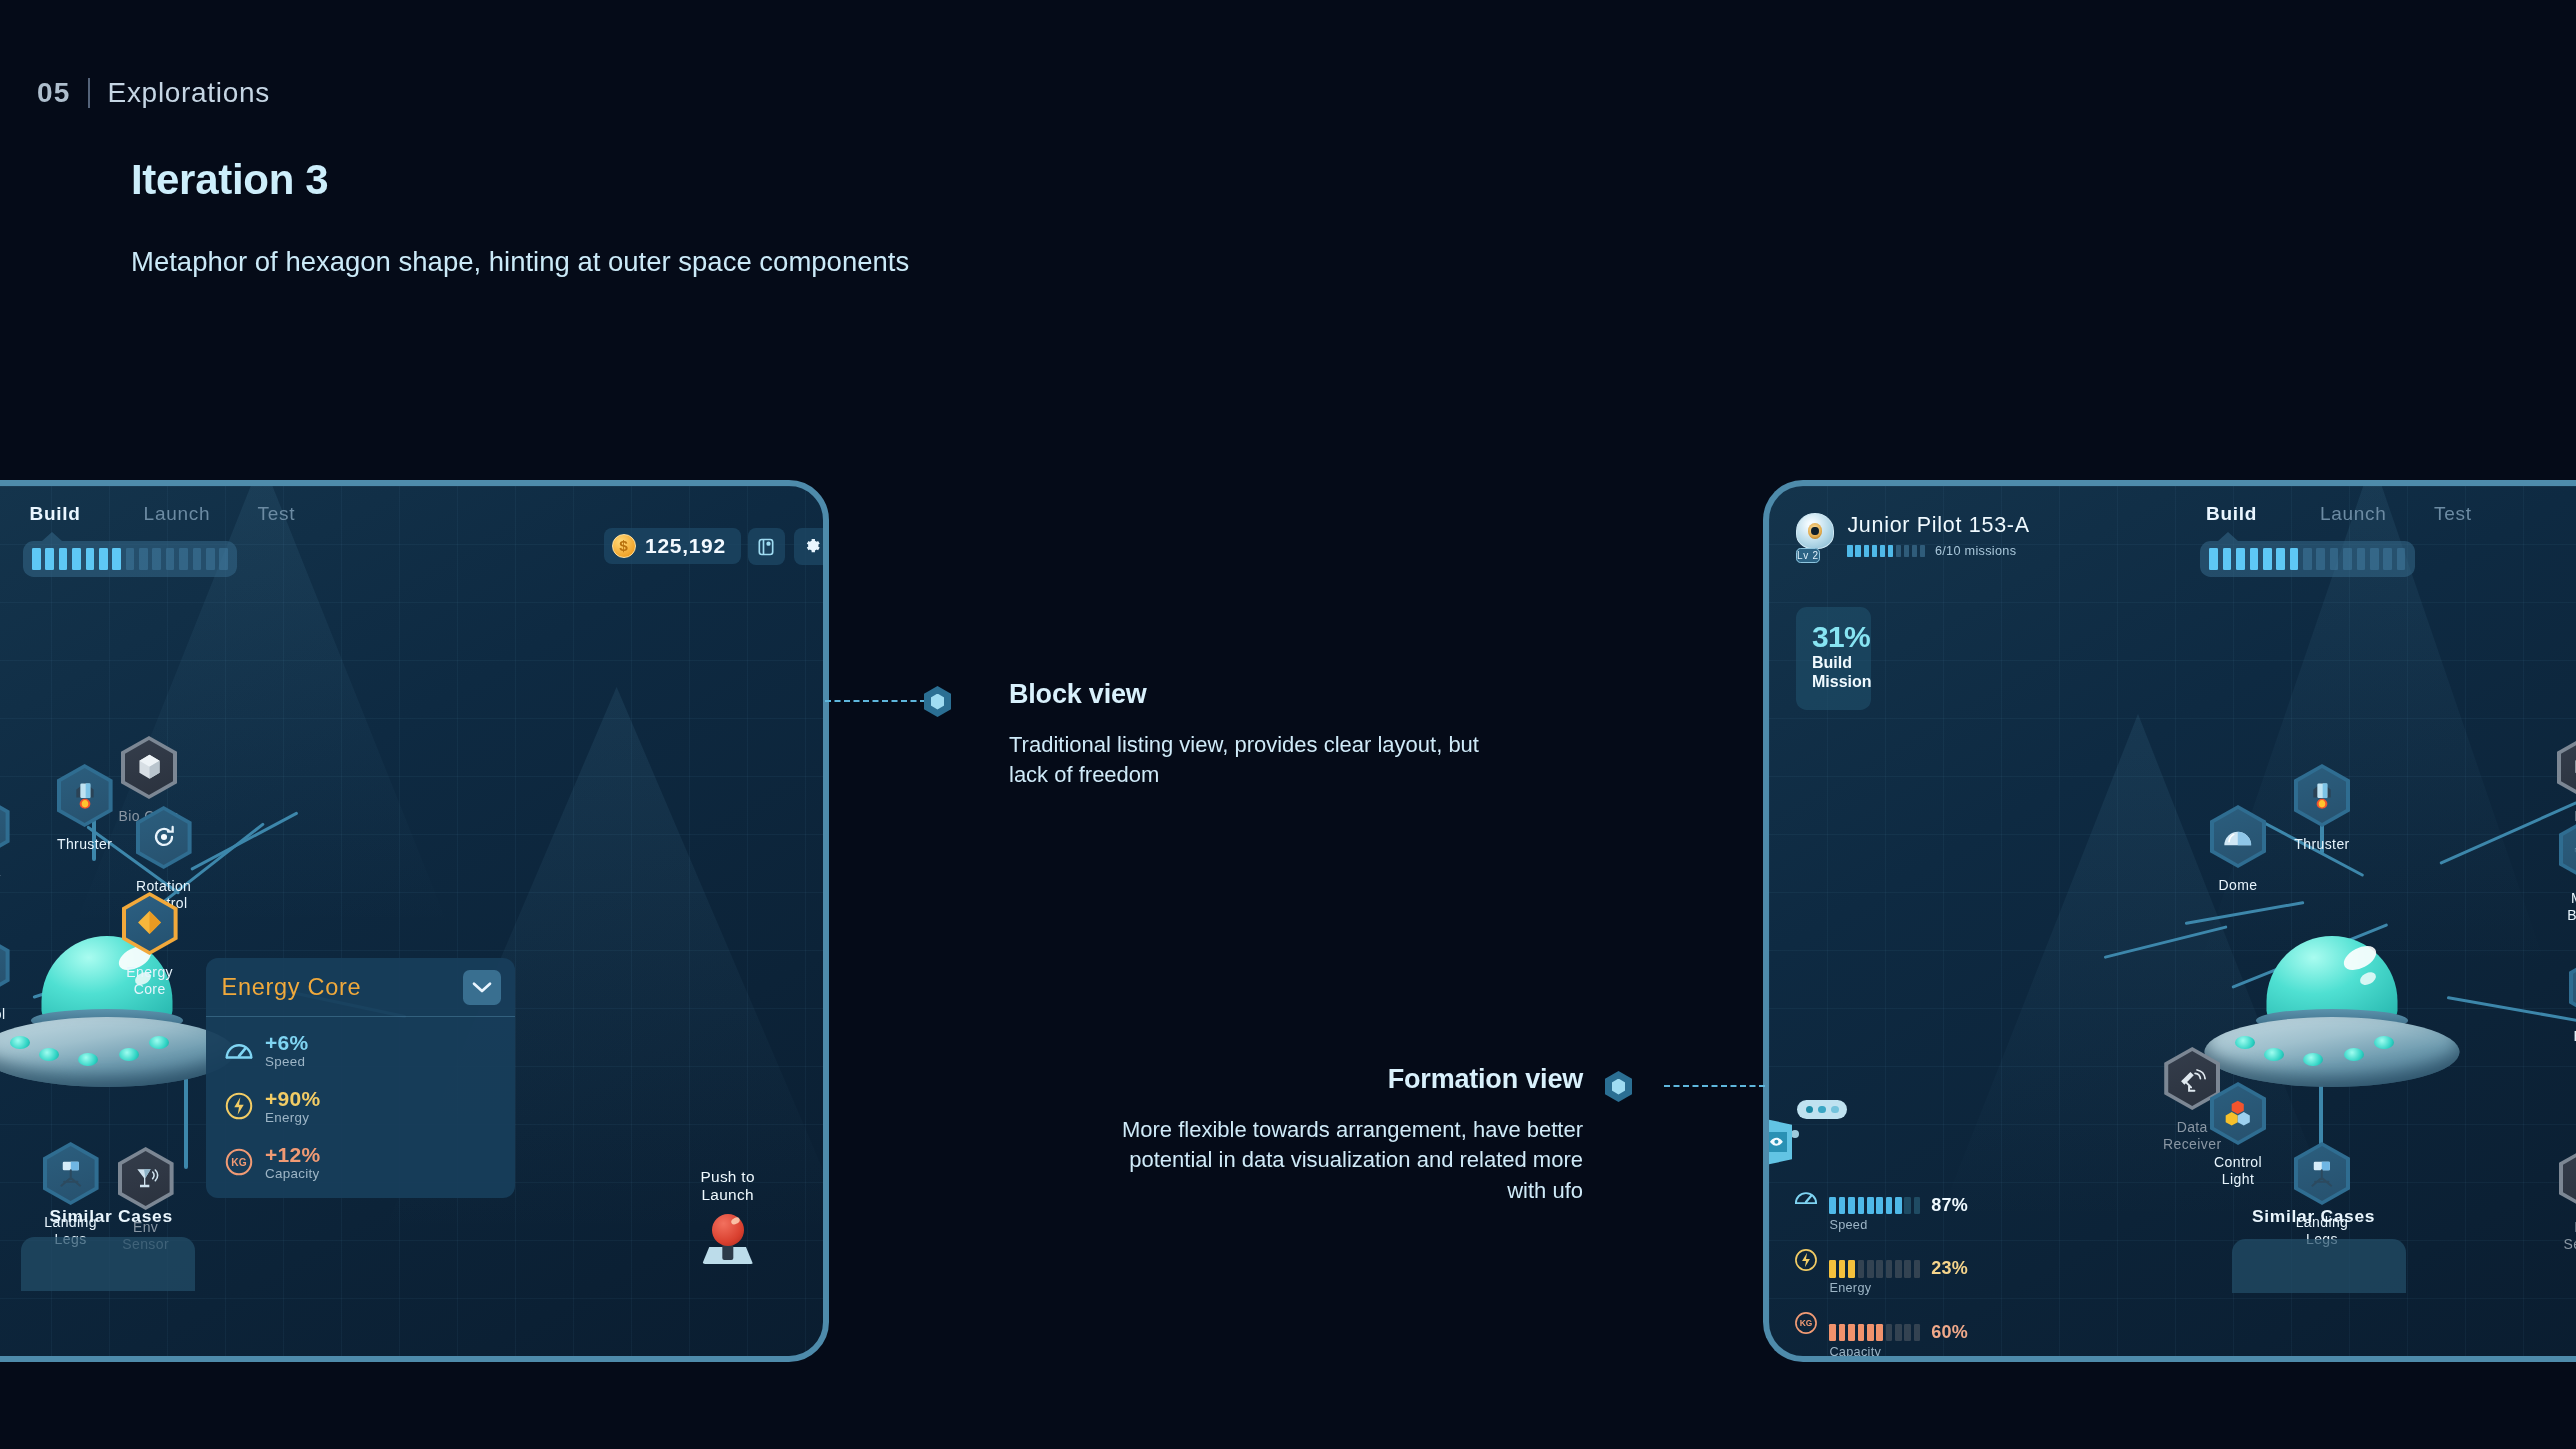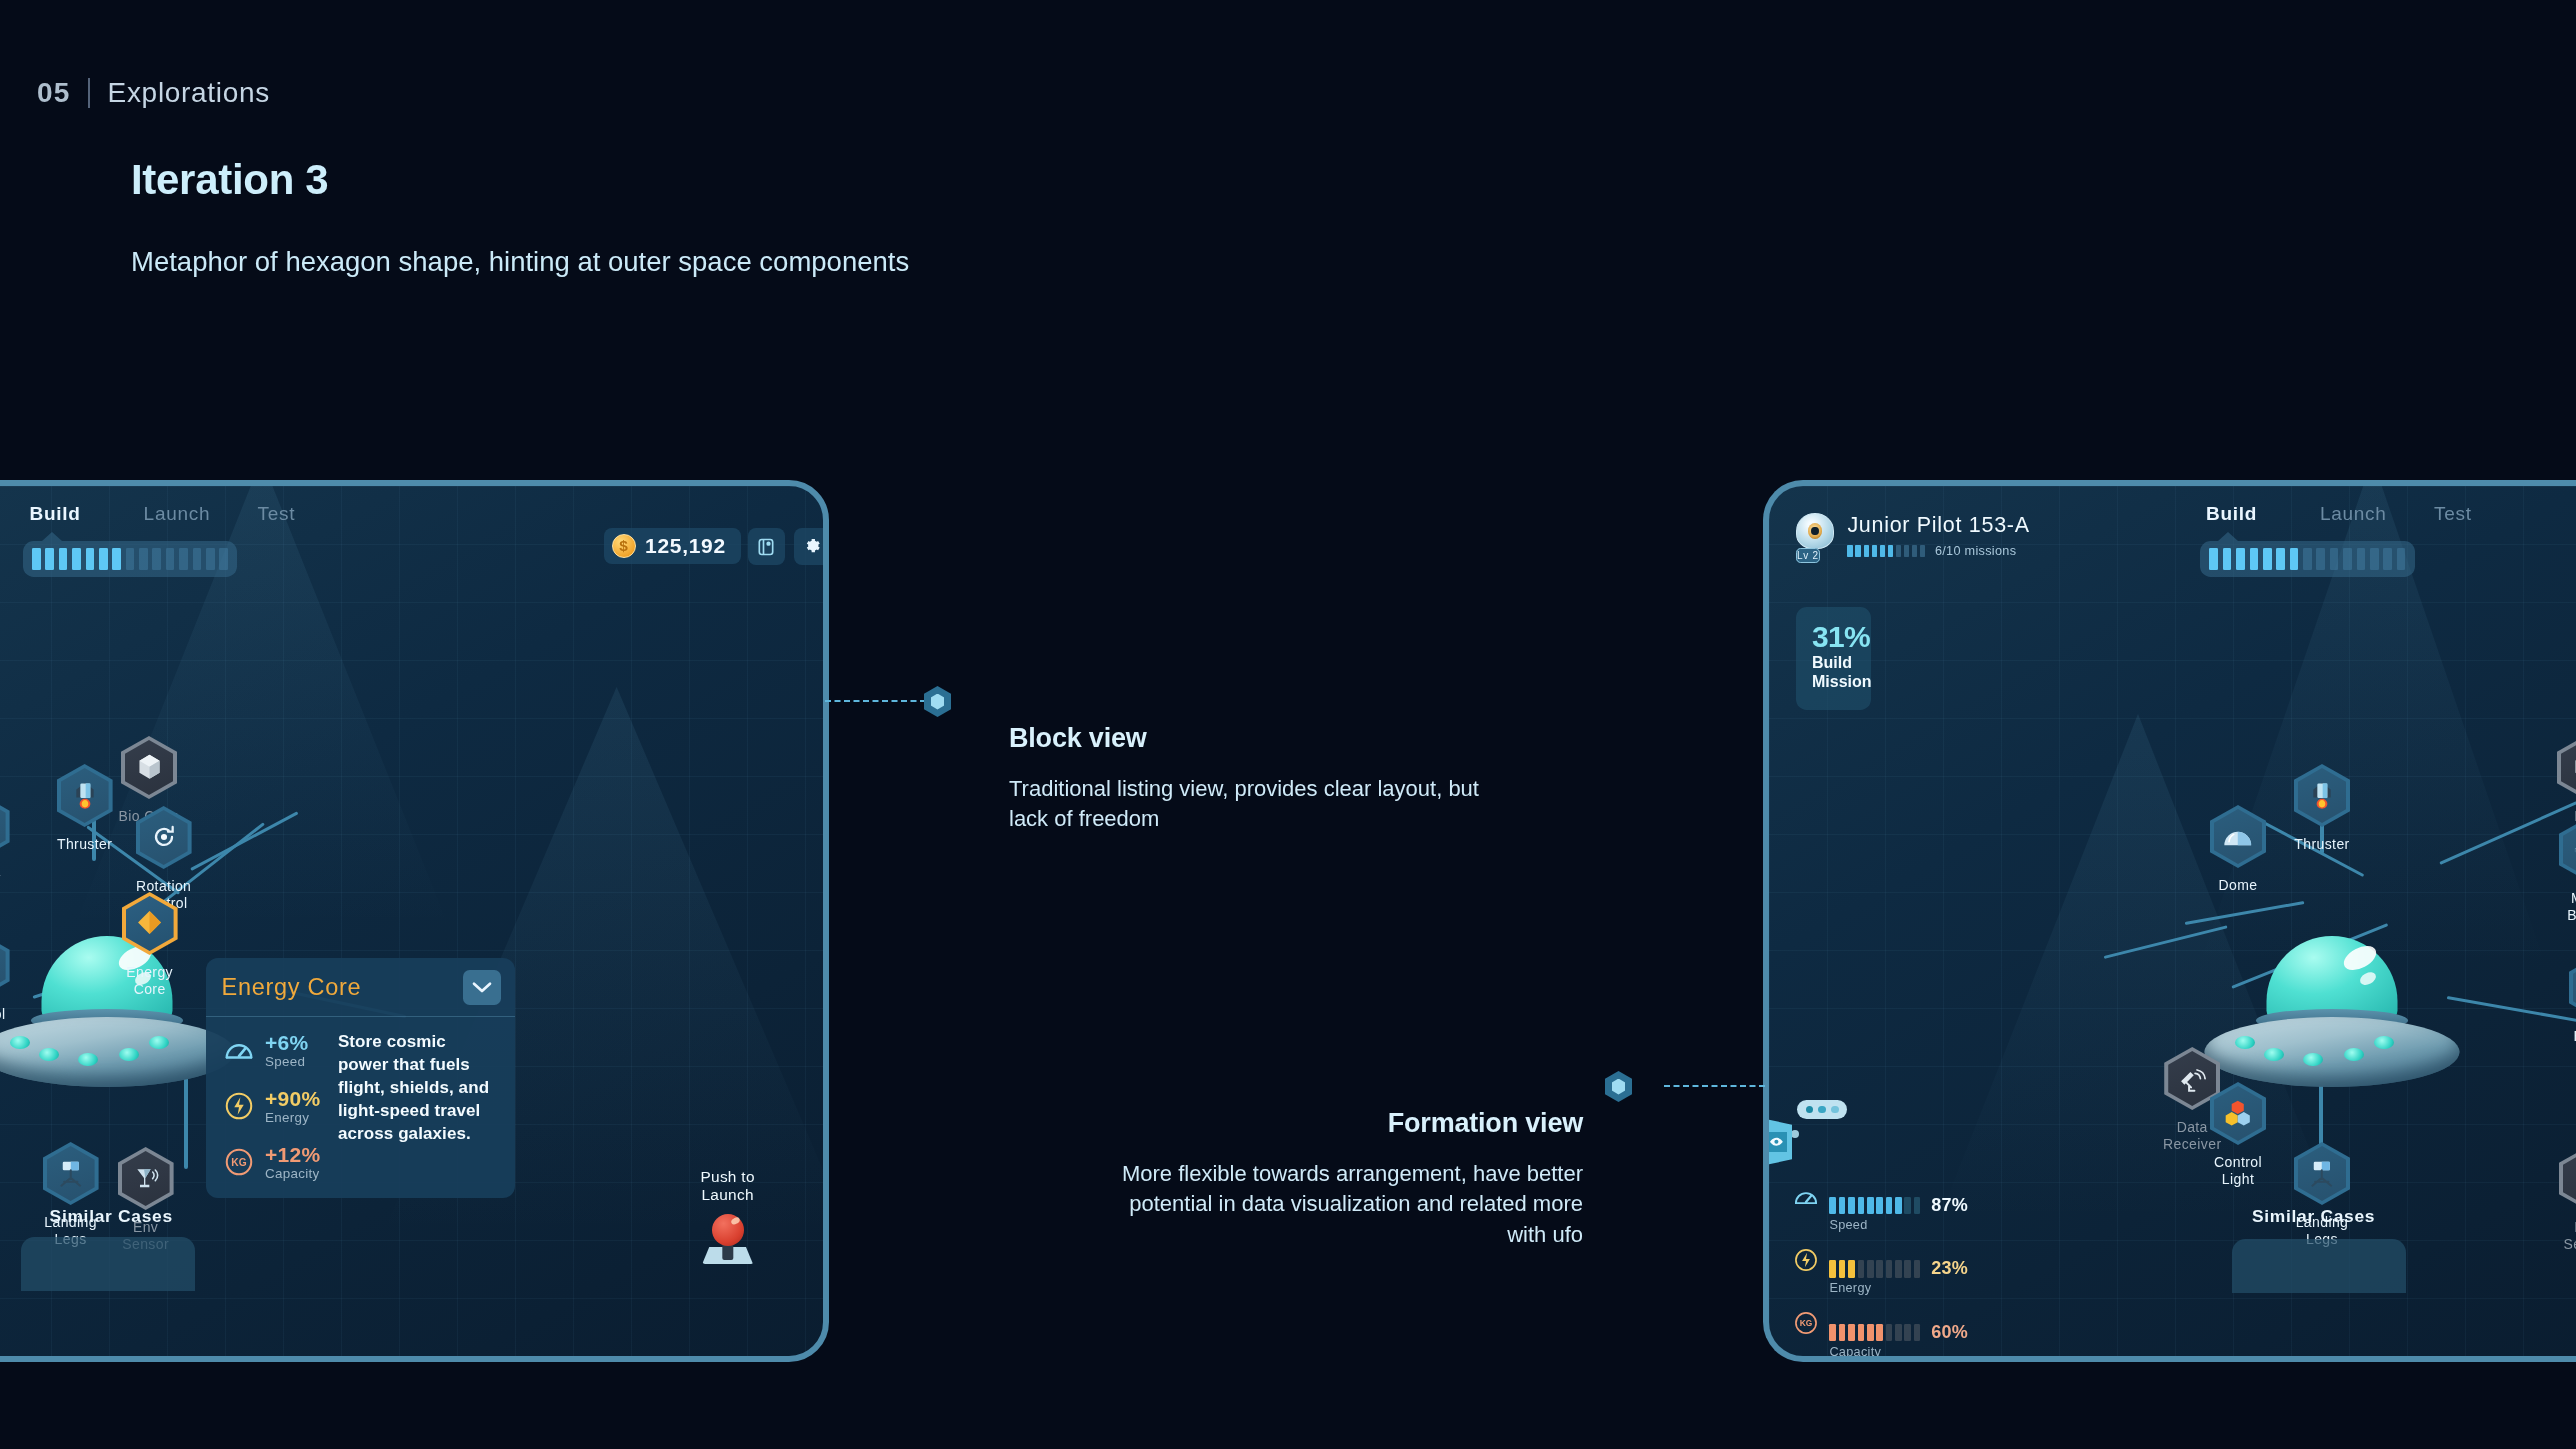--- a/index.html
+++ b/index.html
@@ -230,21 +230,21 @@
   .launch .base {
     position:absolute;left:50%;transform:translateX(-50%);bottom:0;
     width:51px;height:17.4px;background:#bcdcea; clip-path:polygon(14% 0,86% 0,100% 100%,0 100%); border-radius:2.7px;
   }
 
   .similar { position:absolute; font-size:17.4px; color:#eaf6fd; letter-spacing:0.7px; font-weight:600; }
   .similar-card { position:absolute; background:rgba(34,77,104,.72); border-radius:13.4px 13.4px 0 0; }
 
   
   .annot { position:absolute; }
-  .annot h3 { font-size:27px; font-weight:700; color:#d9f1fc; letter-spacing:-0.2px;margin-top:44px; }
+  .annot h3 { font-size:27px; font-weight:700; color:#d9f1fc; letter-spacing:-0.2px; }
   .annot p { margin-top:20px; font-size:22px; line-height:1.38; color:#cfeaf8; font-weight:300; }
   .annot.right-align { text-align:right; }
   .dash-line { position:absolute; height:0; border-top:2.7px dashed #5fb7dd; }
   .anchor-hex {
     position:absolute; width:27px;height:31px;
     clip-path:polygon(50% 0%,100% 25%,100% 75%,50% 100%,0% 75%,0% 25%);
     background:#2b6f93; display:flex;align-items:center;justify-content:center;
   }
   .anchor-hex span {
     width:13.4px;height:16px;display:block;
@@ -483,21 +483,20 @@
               <circle cx="25" cy="25" r="18" fill="none" stroke="#f09a74" stroke-width="3"></circle>
               <text x="25" y="31" font-size="15" font-family="Liberation Sans, sans-serif" font-weight="700" fill="#f09a74" text-anchor="middle">KG</text>
             </svg>
           </span>
           <span class="stat-txt">
             <span class="v" style="color:#f09a74;display:block;">+12%</span>
             <span class="k" style="display:block;">Capacity</span>
           </span>
         </div>
       </div>
-      <div class="desc">Store cosmic power that fuels flight, shields, and light-speed travel across galaxies.</div>
     </div>
   </div>
 
   <div class="launch" style="right:64px; top:682px;">
     <span class="cap" style="white-space:pre-line;">Push to
 Launch</span>
     <span class="stick">
       <span class="base"></span>
         <span class="rod"></span>
         <span class="ball"></span>

